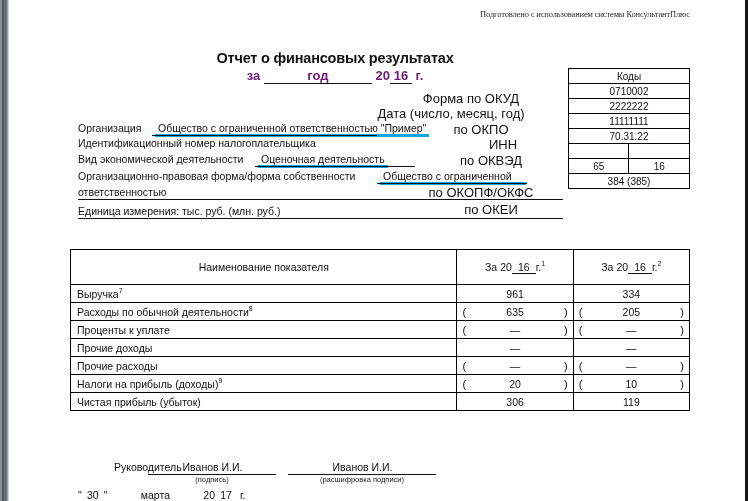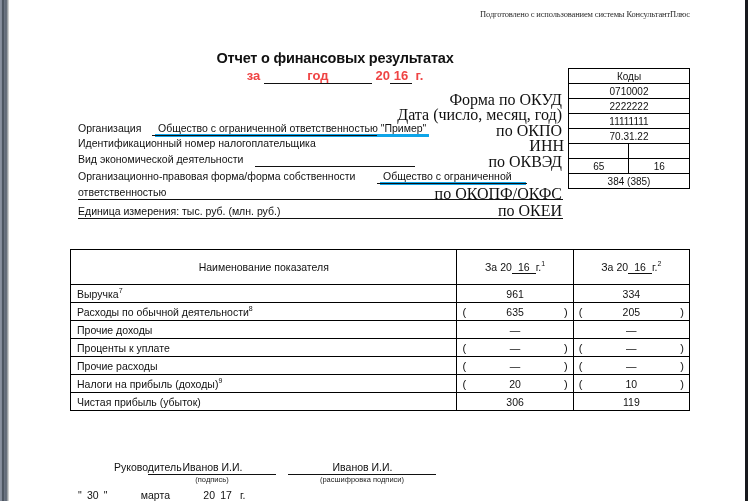--- a/index.html
+++ b/index.html
@@ -71,21 +71,21 @@
     color: #111;
   }
   .title-sub {
     position: absolute;
     left: 185px;
     top: 68px;
     width: 300px;
     text-align: center;
     font-size: 13px;
     font-weight: bold;
-    color: #ef4444;
+    color: #701a75;
     white-space: nowrap;
   }
   .title-sub .blank {
     display: inline-block;
     border-bottom: 1.3px solid #111;
     vertical-align: baseline;
   }
   .blank-period { width: 108px; text-align: center; }
   .blank-yr { width: 22px; text-align: center; }
 
@@ -112,25 +112,24 @@
 
   
   .lrow {
     position: absolute;
     font-size: 10.5px;
     color: #111;
     white-space: nowrap;
   }
   .rlabel {
     position: absolute;
-    font-size: 16px;
-    color: #111;
-    text-align: right;
-    white-space: nowrap;
-    font-family: Liberation Serif, serif;
+    font-size: 13px;
+    color: #111;
+    text-align: center;
+    white-space: nowrap;
   }
   .uline {
     display: inline-block;
     border-bottom: 3px solid #0ea5e9;
     padding: 0 3px 0 3px;
   }
   .fill-line {
     position: absolute;
     border-bottom: 1px solid #111;
     height: 0;
@@ -292,20 +291,23 @@
     <span>Организация</span>
   </div>
   <div class="lrow" style="left:155px; top:122px;">
     <span class="uline" style="min-width:220px;">Общество с ограниченной ответственностью "Пример"</span>
   </div>
   <div class="fill-line" style="left:152px; top:135px; width:225px;"></div>
 
   <div class="lrow" style="left:78px; top:137px;text-align:right;">Идентификационный номер налогоплательщика</div>
 
   <div class="lrow" style="left:78px; top:153px;">Вид экономической деятельности</div>
+  <div class="lrow" style="left:258px; top:153px;">
+    <span class="uline" style="min-width:110px;">Оценочная деятельность</span>
+  </div>
   <div class="fill-line" style="left:255px; top:166px; width:160px;"></div>
 
   <div class="lrow" style="left:78px; top:170px;">Организационно-правовая форма/форма собственности</div>
   <div class="lrow" style="left:380px; top:170px;">
     <span class="uline" style="min-width:140px;">Общество с ограниченной</span>
   </div>
   <div class="fill-line" style="left:377px; top:183px; width:150px;"></div>
 
   <div class="lrow" style="left:78px; top:186px;">ответственностью</div>
   <div class="fill-line" style="left:78px; top:199px; width:485px;"></div>
@@ -330,28 +332,28 @@
           <td class="nm">Выручка<sup>7</sup></td>
           <td class="vl">961</td>
           <td class="vl">334</td>
         </tr>
         <tr>
           <td class="nm">Расходы по обычной деятельности<sup>8</sup></td>
           <td class="vl"><span class="paren-l">(</span>635<span class="paren-r">)</span></td>
           <td class="vl"><span class="paren-l">(</span>205<span class="paren-r">)</span></td>
         </tr>
         <tr>
+          <td class="nm">Проценты к уплате</td>
+          <td class="vl"><span class="paren-l">(</span>—<span class="paren-r">)</span></td>
+          <td class="vl"><span class="paren-l">(</span>—<span class="paren-r">)</span></td>
+        </tr>
+        <tr>
           <td class="nm">Прочие доходы</td>
           <td class="vl">—</td>
           <td class="vl">—</td>
-        </tr>
-        <tr>
-          <td class="nm">Проценты к уплате</td>
-          <td class="vl"><span class="paren-l">(</span>—<span class="paren-r">)</span></td>
-          <td class="vl"><span class="paren-l">(</span>—<span class="paren-r">)</span></td>
         </tr>
         <tr>
           <td class="nm">Прочие расходы</td>
           <td class="vl"><span class="paren-l">(</span>—<span class="paren-r">)</span></td>
           <td class="vl"><span class="paren-l">(</span>—<span class="paren-r">)</span></td>
         </tr>
         <tr>
           <td class="nm">Налоги на прибыль (доходы)<sup>9</sup></td>
           <td class="vl"><span class="paren-l">(</span>20<span class="paren-r">)</span></td>
           <td class="vl"><span class="paren-l">(</span>10<span class="paren-r">)</span></td>

